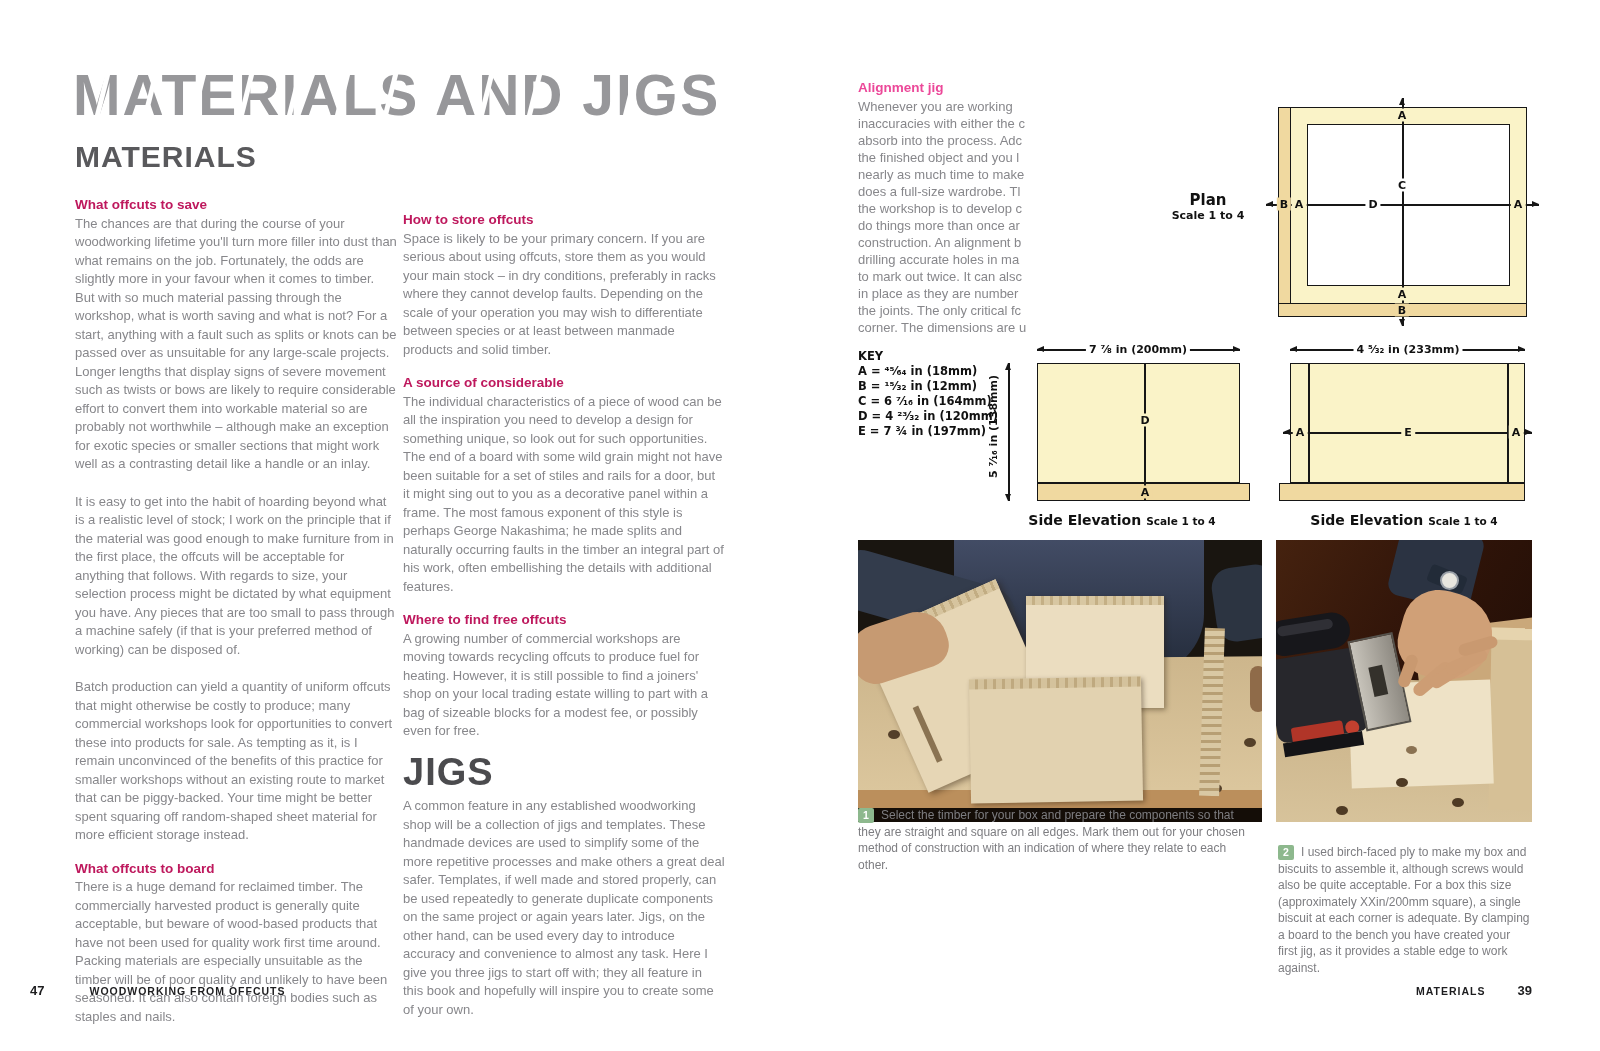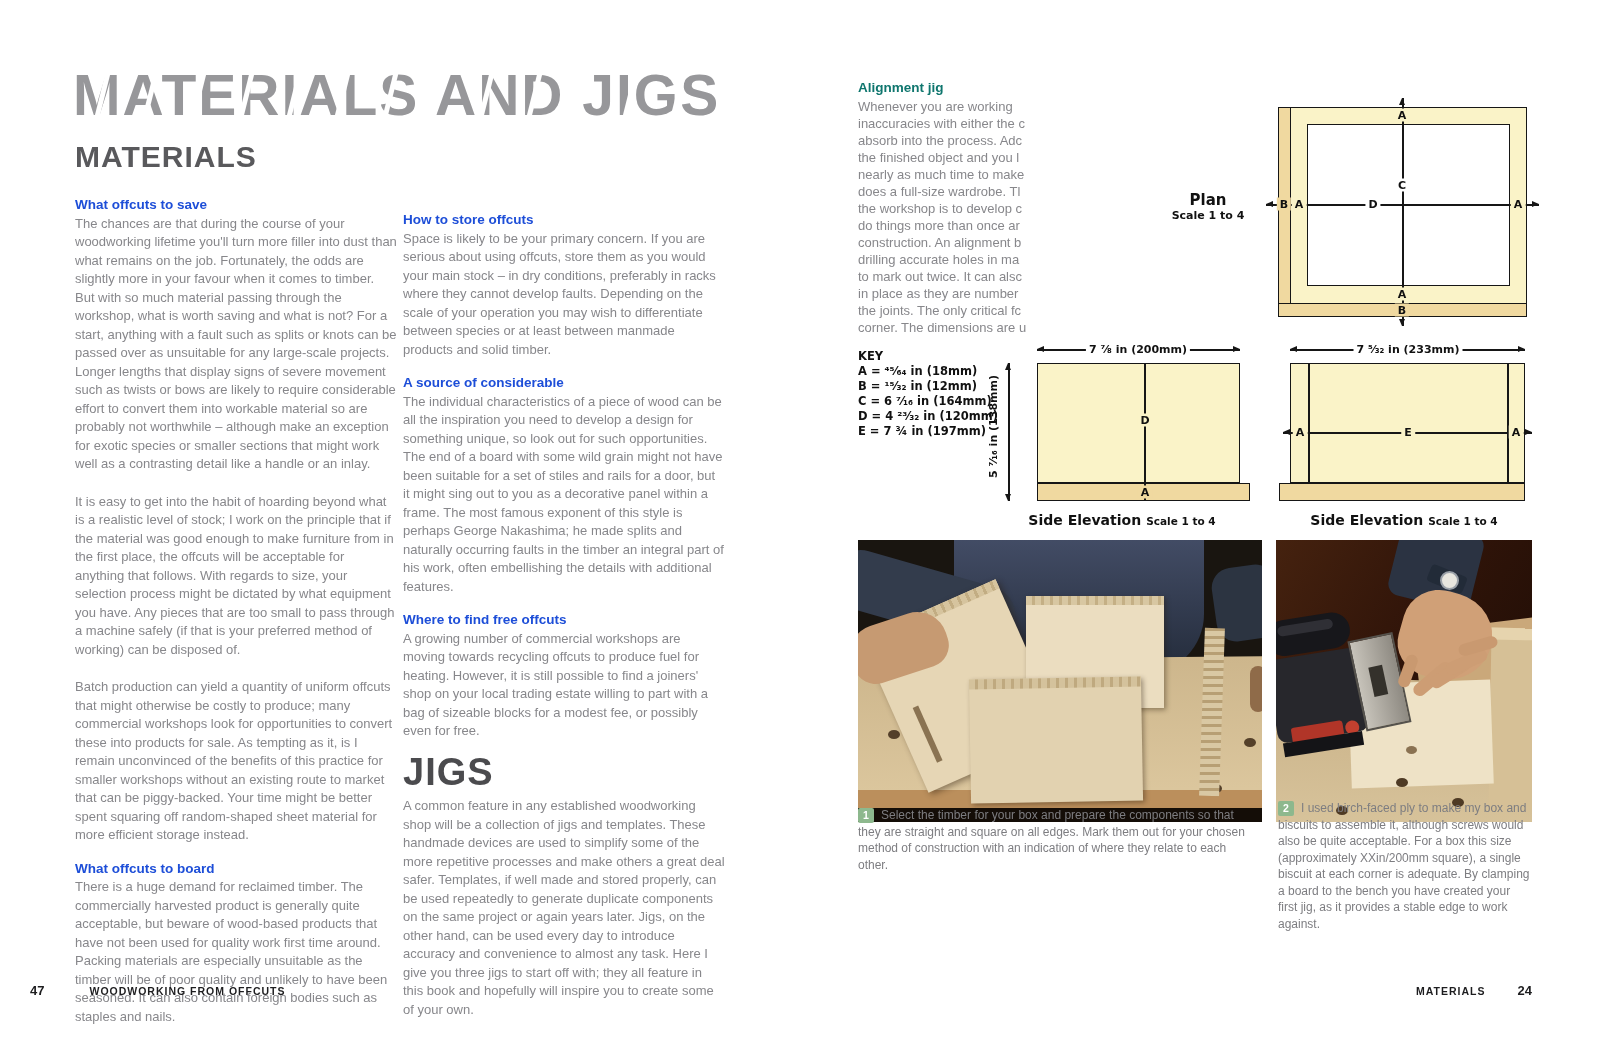--- a/index.html
+++ b/index.html
@@ -12,31 +12,31 @@
   
   .chapter-title{
     left:73px;top:62px;font-size:57px;font-weight:bold;letter-spacing:2px;
     color:#97979a;white-space:nowrap;
   }
   .stencil-bar{position:absolute;width:5px;height:58px;background:#ffffff;transform:rotate(14deg);top:66px;}
   .section-title{
     left:75px;top:140px;font-size:30px;font-weight:bold;letter-spacing:1px;color:#59595c;
   }
   .col{position:absolute;width:322px;font-size:13px;line-height:18.5px;color:#87878b;}
-  .col .head{font-weight:bold;color:#1d4ed8;margin-top:15px;font-size:13.5px;}
+  .col .head{font-weight:bold;color:#be185d;margin-top:15px;font-size:13.5px;}
   .col .head:first-child{margin-top:0;}
   .col .para{margin:0;}
   .col .para + .para{margin-top:19px;}
   .jigs-title{
     font-size:38px;font-weight:bold;color:#4b4b4e;letter-spacing:1px;
     margin-top:22px;margin-bottom:16px;
   }
 
   
-  .align-head{left:858px;top:80px;font-size:13.5px;font-weight:bold;color:#0f766e;}
+  .align-head{left:858px;top:80px;font-size:13.5px;font-weight:bold;color:#ec4899;}
   .align-lines{left:858px;top:98px;width:340px;font-size:13px;color:#87878b;}
   .align-lines div{height:17px;line-height:17px;white-space:nowrap;overflow:hidden;}
 
   
   .d-rect{position:absolute;border:1.5px solid #161616;box-sizing:border-box;}
   .fill-pale{background:#faf3c8;}
   .fill-tan{background:#f0d9a0;}
   .line-h{position:absolute;height:1.5px;background:#161616;}
   .line-v{position:absolute;width:1.5px;background:#161616;}
   .dim-label{
@@ -202,21 +202,21 @@
   <div class="elev-caption" style="top:170px;">
     <span class="c1">Side Elevation</span>
     <span class="c2">Scale 1 to 4</span>
   </div>
 </div>
 
 <div class="abs" style="left:1272px;top:340px;width:264px;height:190px;">
   <div class="line-h" style="left:18px;top:9px;width:235px;"></div>
   <div class="arr arr-l" style="left:18px;top:6px;"></div>
   <div class="arr arr-r" style="left:246px;top:6px;"></div>
-  <div class="dim-label chip-white" style="left:136px;top:9px;">7 ⁵⁄₃₂ in (233mm)</div>
+  <div class="dim-label chip-white" style="left:136px;top:9px;">4 ⁵⁄₃₂ in (233mm)</div>
 
   <div class="d-rect fill-pale" style="left:18px;top:23px;width:235px;height:120px;"></div>
   <div class="d-rect fill-tan" style="left:7px;top:143px;width:246px;height:18px;"></div>
   <div class="line-v" style="left:36px;top:23px;height:120px;"></div>
   <div class="line-v" style="left:235px;top:23px;height:120px;"></div>
 
   <div class="line-h" style="left:11px;top:92px;width:249px;"></div>
   <div class="arr arr-l" style="left:11px;top:89px;"></div>
   <div class="arr arr-r" style="left:253px;top:89px;"></div>
   <div class="dim-label chip-pale" style="left:28px;top:92px;">A</div>
@@ -286,24 +286,24 @@
   <div style="left:150px;top:116px;width:13px;height:46px;background:#cd9d74;border-radius:7px;transform:rotate(50deg);"></div>
   <div style="left:168px;top:110px;width:13px;height:46px;background:#cd9d74;border-radius:7px;transform:rotate(58deg);"></div>
   <div style="left:184px;top:100px;width:13px;height:44px;background:#cd9d74;border-radius:7px;transform:rotate(66deg);"></div>
   <div style="left:196px;top:86px;width:12px;height:40px;background:#c99970;border-radius:7px;transform:rotate(74deg);"></div>
   <div style="left:126px;top:114px;width:12px;height:34px;background:#c99970;border-radius:7px;transform:rotate(20deg);"></div>
 </div>
 
 <p class="caption" style="left:858px;top:795px;width:388px;">
   <span class="badge">1</span><span>Select the timber for your box and prepare the components so that they are straight and square on all edges. Mark them out for your chosen method of construction with an indication of where they relate to each other.</span>
 </p>
-<p class="caption" style="left:1278px;top:788px;width:254px;">
+<p class="caption" style="left:1278px;top:832px;width:254px;">
   <span class="badge">2</span><span>I used birch-faced ply to make my box and biscuits to assemble it, although screws would also be quite acceptable. For a box this size (approximately XXin/200mm square), a single biscuit at each corner is adequate. By clamping a board to the bench you have created your first jig, as it provides a stable edge to work against.</span>
 </p>
 
 <div class="abs footer-left">
   <span class="pn">47</span>
   <span class="bt">WOODWORKING FROM OFFCUTS</span>
 </div>
 <div class="abs footer-right">
   <span class="sec">MATERIALS</span>
-  <span class="pn">24</span>
+  <span class="pn">39</span>
 </div>
 
 </body></html>

